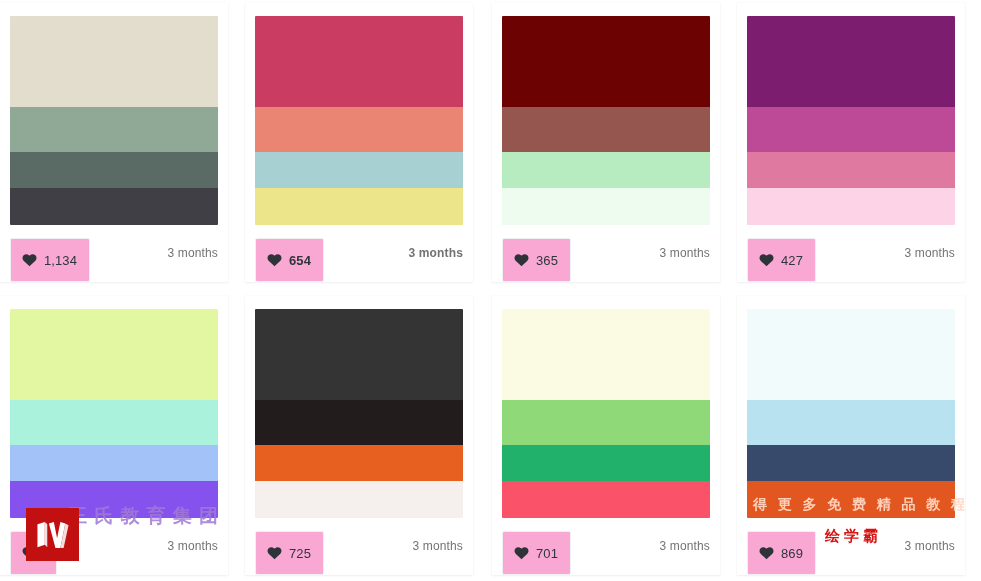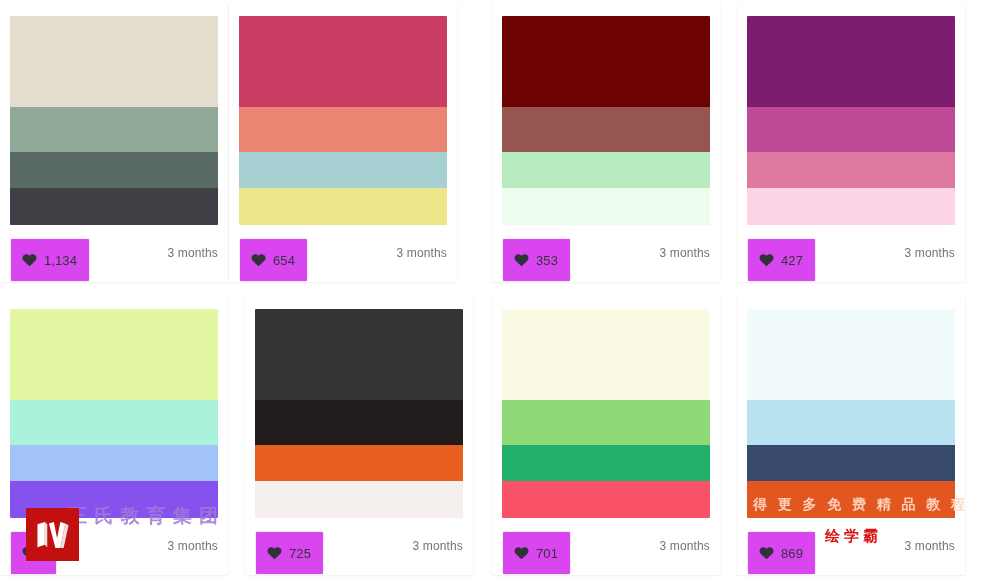--- a/index.html
+++ b/index.html
@@ -51,21 +51,21 @@
   .like-btn {
     position: absolute;
     left: 0;
     top: 0;
     height: 44px;
     min-width: 46px;
     display: flex;
     align-items: center;
     gap: 7px;
     padding: 0 12px 0 11px;
-    background: #d946ef;
+    background: #f9a8d4;
     border: 1px solid #f0f0f2;
     border-radius: 2px;
     box-sizing: border-box;
   }
   .heart-icon {
     display: block;
     width: 15px;
     height: 14px;
     flex: 0 0 auto;
     color: #2e3239;
@@ -138,21 +138,21 @@
       <div class="meta">
         <div class="like-btn">
           <span class="heart-icon"><svg viewBox="0 0 24 22" xmlns="http://www.w3.org/2000/svg" aria-hidden="true">
               <path fill="currentColor" d="M12 21.3 2.6 12.2C.2 9.8.2 5.9 2.6 3.6 5 1.2 8.8 1.2 11.2 3.6L12 4.4l.8-.8C15.2 1.2 19 1.2 21.4 3.6c2.4 2.3 2.4 6.2 0 8.6L12 21.3z"></path>
             </svg></span>
           <span class="like-count">1,134</span>
         </div>
         <span class="age">3 months</span>
       </div>
     </div>
-    <div class="card" style="left: 229px; top: 3px; width: 228px; height: 279px;">
+    <div class="card" style="left: 245px; top: 3px; width: 228px; height: 279px; font-weight: bold;">
       <div class="palette">
         <div class="stripe" title="#ca3c61" style="background: rgb(202, 60, 97); height: 43.5%;"></div>
         <div class="stripe" title="#ea8574" style="background: rgb(234, 133, 116); height: 21.5%;"></div>
         <div class="stripe" title="#a7d0d3" style="background: rgb(167, 208, 211); height: 17.5%;"></div>
         <div class="stripe" title="#ece58a" style="background: rgb(236, 229, 138); height: 17.5%;"></div>
       </div>
       <div class="meta">
         <div class="like-btn">
           <span class="heart-icon"><svg viewBox="0 0 24 22" xmlns="http://www.w3.org/2000/svg" aria-hidden="true">
               <path fill="currentColor" d="M12 21.3 2.6 12.2C.2 9.8.2 5.9 2.6 3.6 5 1.2 8.8 1.2 11.2 3.6L12 4.4l.8-.8C15.2 1.2 19 1.2 21.4 3.6c2.4 2.3 2.4 6.2 0 8.6L12 21.3z"></path>
@@ -167,21 +167,21 @@
         <div class="stripe" title="#6c0202" style="background: rgb(108, 2, 2); height: 43.5%;"></div>
         <div class="stripe" title="#95564f" style="background: rgb(149, 86, 79); height: 21.5%;"></div>
         <div class="stripe" title="#b7ecc0" style="background: rgb(183, 236, 192); height: 17.5%;"></div>
         <div class="stripe" title="#edfcee" style="background: rgb(237, 252, 238); height: 17.5%;"></div>
       </div>
       <div class="meta">
         <div class="like-btn">
           <span class="heart-icon"><svg viewBox="0 0 24 22" xmlns="http://www.w3.org/2000/svg" aria-hidden="true">
               <path fill="currentColor" d="M12 21.3 2.6 12.2C.2 9.8.2 5.9 2.6 3.6 5 1.2 8.8 1.2 11.2 3.6L12 4.4l.8-.8C15.2 1.2 19 1.2 21.4 3.6c2.4 2.3 2.4 6.2 0 8.6L12 21.3z"></path>
             </svg></span>
-          <span class="like-count">353</span>
+          <span class="like-count">365</span>
         </div>
         <span class="age">3 months</span>
       </div>
     </div>
     <div class="card" style="left: 737px; top: 3px; width: 228px; height: 279px;">
       <div class="palette">
         <div class="stripe" title="#7c1d70" style="background: rgb(124, 29, 112); height: 43.5%;"></div>
         <div class="stripe" title="#bc4a96" style="background: rgb(188, 74, 150); height: 21.5%;"></div>
         <div class="stripe" title="#e0799f" style="background: rgb(224, 121, 159); height: 17.5%;"></div>
         <div class="stripe" title="#fcd3e7" style="background: rgb(252, 211, 231); height: 17.5%;"></div>

